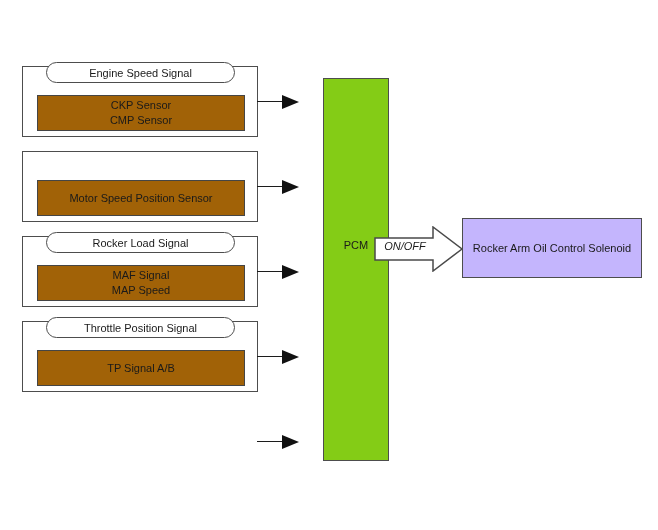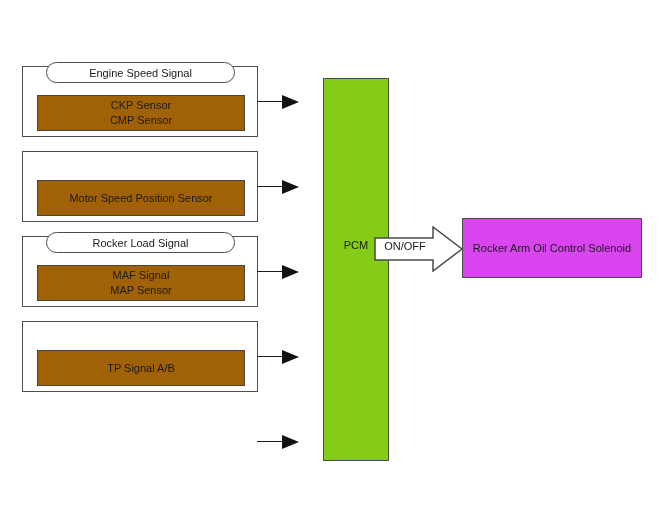--- a/index.html
+++ b/index.html
@@ -32,25 +32,25 @@
   .pcm{
     position:absolute;left:299px;top:78px;width:66px;height:383px;
     border:1.5px solid #4d4d4d;background:#84cc16;box-sizing:border-box;margin-left:24px;
   }
   .pcm-label{
     position:absolute;top:160px;left:0;width:100%;text-align:center;font-size:11px;
   }
   .onoff-arrow-svg{position:absolute;left:374px;top:226px;}
   .onoff-label{
     position:absolute;left:378px;top:239px;width:54px;height:14px;
-    display:flex;align-items:center;justify-content:center;font-size:11px;z-index:2;
+    display:flex;align-items:center;justify-content:center;font-size:11px;z-index:2;font-style:italic;
   }
   .solenoid{
     position:absolute;left:462px;top:218px;width:180px;height:60px;
-    border:1.5px solid #4d4d4d;background:#d946ef;box-sizing:border-box;
+    border:1.5px solid #4d4d4d;background:#c4b5fd;box-sizing:border-box;
     display:flex;align-items:center;justify-content:center;
     font-size:11px;white-space:nowrap;
   }
 </style>
 </head>
 <body>
 
 <div class="canvas">
 
   <div class="block" style="top:66px">
@@ -68,25 +68,28 @@
       <div>Motor Speed Position Sensor</div>
     </div>
   </div>
 
   <div class="block" style="top:236px">
     <div class="pill">
       <span>Rocker Load Signal</span>
     </div>
     <div class="inner">
       <div>MAF Signal</div>
-      <div>MAP Sensor</div>
+      <div>MAP Speed</div>
     </div>
   </div>
 
   <div class="block" style="top:321px">
+    <div class="pill">
+      <span>Throttle Position Signal</span>
+    </div>
     <div class="inner">
       <div>TP Signal A/B</div>
     </div>
   </div>
 
 
   <div class="conn-line" style="top:100.5px"></div>
   <div class="conn-head" style="top:94.5px"></div>
 
   <div class="conn-line" style="top:185.5px"></div>

